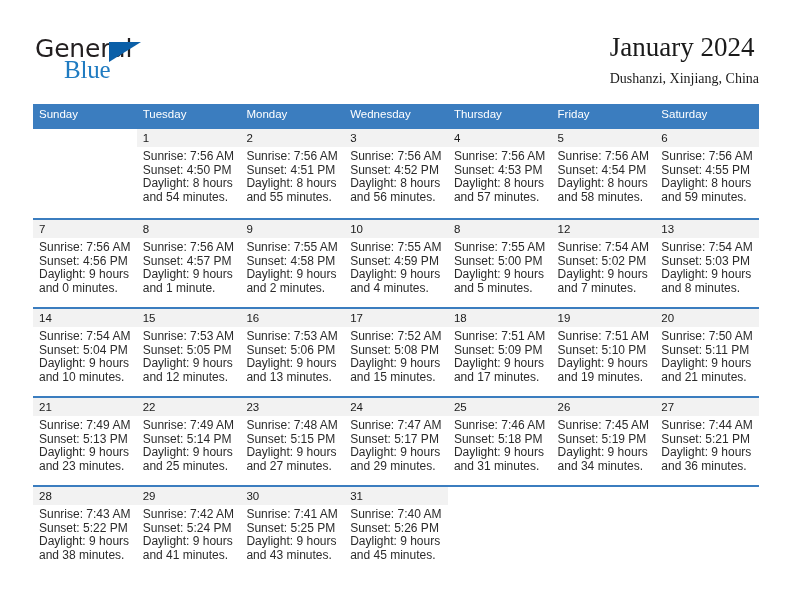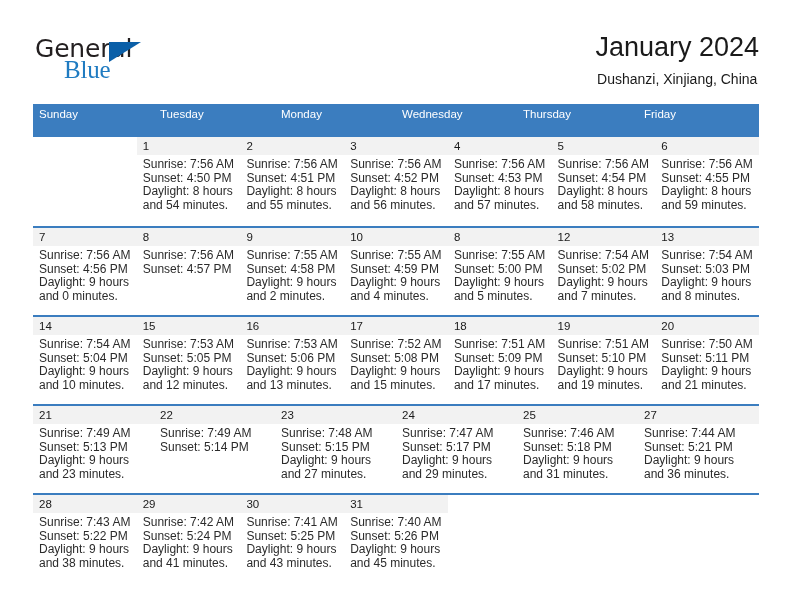--- a/index.html
+++ b/index.html
@@ -61,21 +61,22 @@
     width: 0;
     height: 0;
     border-left: 32px solid #0a5fa8;
     border-bottom: 20px solid transparent;
   }
 
   .title-block {
     position: absolute;
     right: 0;
     top: 0;
-    text-align: center;
+    text-align: left;
+    font-family: Liberation Serif, serif;
   }
   .cal-title {
     font-size: 27px;
     color: #1a1a1a;
     line-height: 34px;
     white-space: nowrap;
   }
   .cal-subtitle {
     font-size: 14px;
     color: #1a1a1a;
@@ -87,21 +88,21 @@
   
   .calendar {
     position: absolute;
     left: 33px;
     top: 104px;
     width: 726px;
   }
   .dow-row {
     display: flex;
     background: #3b7dbf;
-    height: 33px;
+    height: 25px;
   }
   .dow {
     flex: 1 1 0;
     color: #ffffff;
     font-size: 11.5px;
     line-height: 21px;
     padding-left: 6px;
     box-sizing: border-box;
     white-space: nowrap;
   }
@@ -171,20 +172,21 @@
   </div>
 
   <div class="calendar">
     <div class="dow-row">
       <div class="dow">Sunday</div>
       <div class="dow">Tuesday</div>
       <div class="dow">Monday</div>
       <div class="dow">Wednesday</div>
       <div class="dow">Thursday</div>
       <div class="dow">Friday</div>
+      <div class="dow">Saturday</div>
     </div>
 
     <div class="week first">
       <div class="cell empty">
         <div class="daynum-bar"></div>
         <div class="detail">
           <div></div>
           <div></div>
           <div class="daylight"></div>
         </div>
@@ -246,20 +248,21 @@
           <div>Sunrise: 7:56 AM</div>
           <div>Sunset: 4:56 PM</div>
           <div class="daylight">Daylight: 9 hours and 0 minutes.</div>
         </div>
       </div>
       <div class="cell">
         <div class="daynum-bar">8</div>
         <div class="detail">
           <div>Sunrise: 7:56 AM</div>
           <div>Sunset: 4:57 PM</div>
+          <div class="daylight">Daylight: 9 hours and 1 minute.</div>
         </div>
       </div>
       <div class="cell">
         <div class="daynum-bar">9</div>
         <div class="detail">
           <div>Sunrise: 7:55 AM</div>
           <div>Sunset: 4:58 PM</div>
           <div class="daylight">Daylight: 9 hours and 2 minutes.</div>
         </div>
       </div>
@@ -363,20 +366,21 @@
           <div>Sunrise: 7:49 AM</div>
           <div>Sunset: 5:13 PM</div>
           <div class="daylight">Daylight: 9 hours and 23 minutes.</div>
         </div>
       </div>
       <div class="cell">
         <div class="daynum-bar">22</div>
         <div class="detail">
           <div>Sunrise: 7:49 AM</div>
           <div>Sunset: 5:14 PM</div>
+          <div class="daylight">Daylight: 9 hours and 25 minutes.</div>
         </div>
       </div>
       <div class="cell">
         <div class="daynum-bar">23</div>
         <div class="detail">
           <div>Sunrise: 7:48 AM</div>
           <div>Sunset: 5:15 PM</div>
           <div class="daylight">Daylight: 9 hours and 27 minutes.</div>
         </div>
       </div>
@@ -390,20 +394,28 @@
       </div>
       <div class="cell">
         <div class="daynum-bar">25</div>
         <div class="detail">
           <div>Sunrise: 7:46 AM</div>
           <div>Sunset: 5:18 PM</div>
           <div class="daylight">Daylight: 9 hours and 31 minutes.</div>
         </div>
       </div>
       <div class="cell">
+        <div class="daynum-bar">26</div>
+        <div class="detail">
+          <div>Sunrise: 7:45 AM</div>
+          <div>Sunset: 5:19 PM</div>
+          <div class="daylight">Daylight: 9 hours and 34 minutes.</div>
+        </div>
+      </div>
+      <div class="cell">
         <div class="daynum-bar">27</div>
         <div class="detail">
           <div>Sunrise: 7:44 AM</div>
           <div>Sunset: 5:21 PM</div>
           <div class="daylight">Daylight: 9 hours and 36 minutes.</div>
         </div>
       </div>
     </div>
 
     <div class="week">

